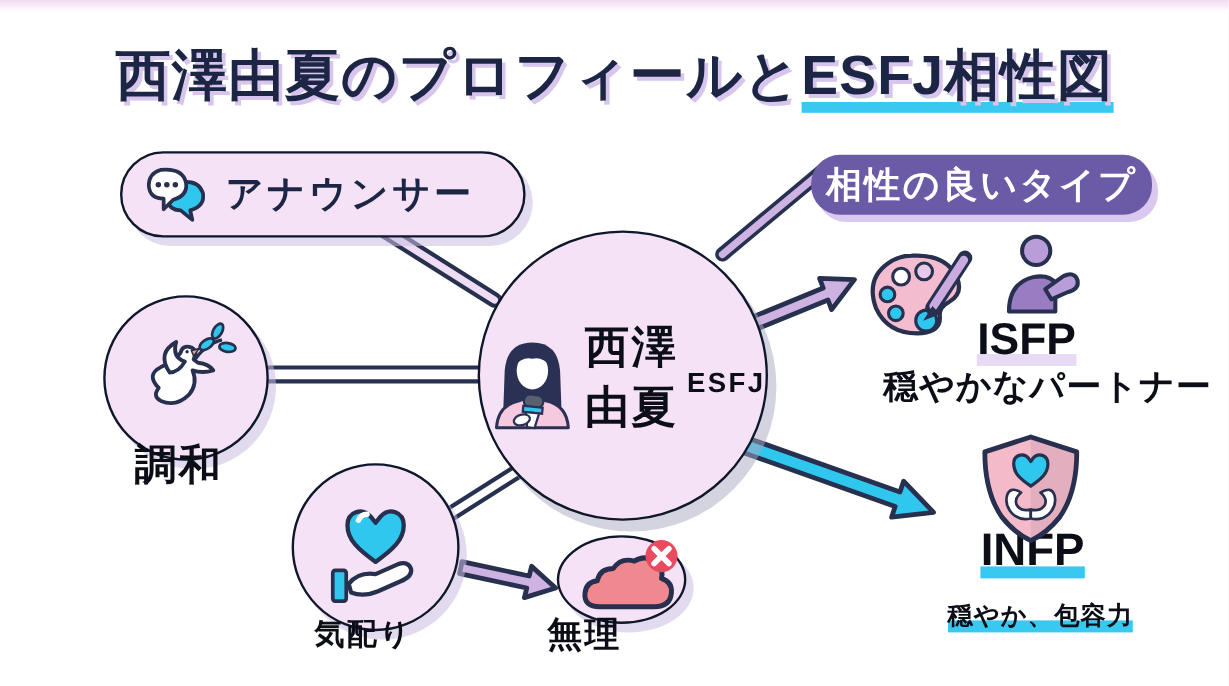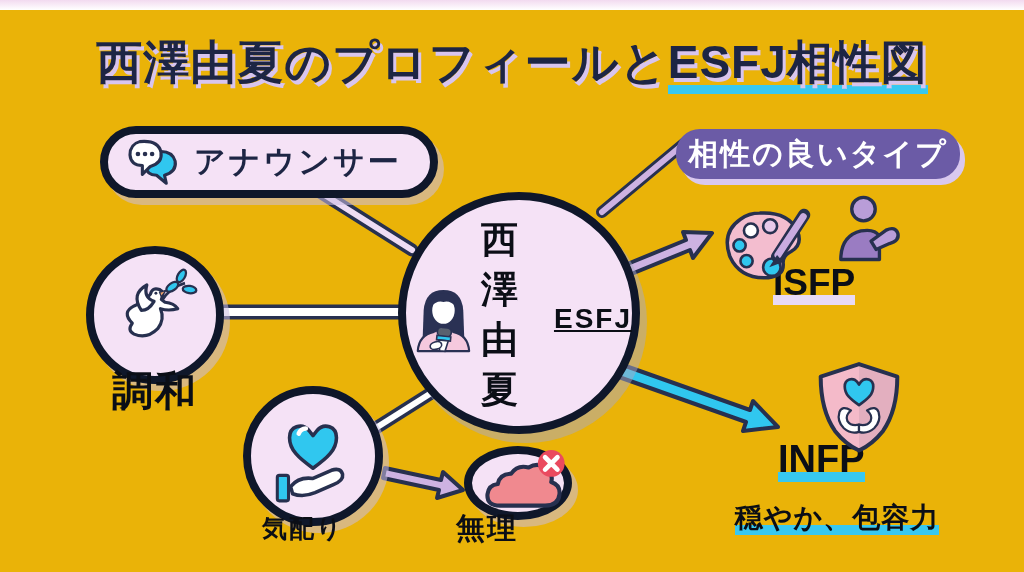--- a/index.html
+++ b/index.html
@@ -1,75 +1,75 @@
 <!DOCTYPE html>
 <html><head>
 <meta charset="utf-8">
 <style>
   html,body{margin:0;padding:0;background:#e9e9e9;}
   #canvas{
     position:relative;width:1024px;height:572px;margin:0 auto;
-    background:#eab308;overflow:hidden;
+    background:#ffffff;overflow:hidden;
     font-family:"Liberation Sans","DejaVu Sans",sans-serif;
   }
   .abs{position:absolute;}
   #top-strip{left:0;top:0;width:1024px;height:10px;
     background:linear-gradient(180deg,#f2daf0 0%,#ffffff 100%);}
   
   #page-title{
     left:0;top:32px;width:1024px;text-align:center;
     font-size:46px;font-weight:900;color:#1d2544;letter-spacing:1px;
     text-shadow:3px 4px 0 #d8c5ee;white-space:nowrap;
   }
   #page-title .hl{
     padding-bottom:6px;
     background:linear-gradient(#38c8f0,#38c8f0) no-repeat left bottom/100% 9px;
   }
   
   #connectors{left:0;top:0;z-index:1;}
   
-  .node{z-index:2;box-sizing:border-box;border:8px solid #0f172a;background:#f5e2f6;
+  .node{z-index:2;box-sizing:border-box;border:2px solid #0f172a;background:#f5e2f6;
         box-shadow:6px 7px 0 rgba(203,188,226,.55);}
   #announcer-pill{
     left:100px;top:126px;width:338px;height:72px;border-radius:40px;
     display:flex;align-items:center;padding-left:14px;
   }
   #announcer-label{font-size:31px;font-weight:900;color:#1d2544;letter-spacing:3px;margin-left:10px;}
   .circle{border-radius:50%;display:flex;align-items:center;justify-content:center;}
   #harmony-circle{left:86px;top:246px;width:138px;height:138px;}
   #care-circle{left:243px;top:386px;width:140px;height:140px;}
   #center-circle{
     left:398px;top:192px;width:242px;height:242px;border-radius:50%;
     flex-direction:row;justify-content:center;padding-top:12px;
     box-shadow:7px 9px 0 rgba(170,170,195,.5);
   }
   #center-name{font-size:37px;font-weight:900;color:#0b0e16;margin-top:-8px;letter-spacing:2px;}
-  #center-mbti{font-size:28px;font-weight:900;color:#0b0e16;letter-spacing:2px;text-decoration:underline;}
+  #center-mbti{font-size:23px;font-weight:900;color:#0b0e16;letter-spacing:2px;}
   #impossible-ellipse{left:464px;top:446px;width:108px;height:74px;border-radius:50%;}
   .node-label{z-index:4;font-weight:900;color:#0b0e16;white-space:nowrap;}
-  #harmony-label{left:112px;top:364px;font-size:41px;letter-spacing:2px;}
+  #harmony-label{left:112px;top:364px;font-size:35px;letter-spacing:2px;}
   #care-label{left:262px;top:512px;font-size:25px;letter-spacing:2px;}
   #impossible-label{left:456px;top:509px;font-size:29px;letter-spacing:2px;}
   
   #compat-badge{
     left:676px;top:129px;width:284px;height:50px;border-radius:24px;
     background:#6b5ba6;box-shadow:5px 6px 0 #d9c8ef;z-index:2;
     display:flex;align-items:center;justify-content:center;
     color:#ffffff;font-size:30px;font-weight:900;letter-spacing:2px;
   }
-  .type-code{z-index:2;text-align:left;font-weight:900;color:#0b0e16;white-space:nowrap;}
+  .type-code{z-index:2;text-align:center;font-weight:900;color:#0b0e16;white-space:nowrap;}
   .type-desc{z-index:2;text-align:center;font-weight:900;color:#0b0e16;white-space:nowrap;}
   #isfp-code{left:773px;top:262px;width:165px;font-size:37px;}
   #isfp-code .ul{padding-bottom:2px;
     background:linear-gradient(#e8daf5,#e8daf5) no-repeat left bottom/100% 10px;}
   #isfp-desc{left:723px;top:303px;width:300px;font-size:29px;letter-spacing:1px;}
   #infp-code{left:778px;top:438px;width:165px;font-size:38px;}
   #infp-code .ul,#infp-desc .ul{padding-bottom:2px;
     background:linear-gradient(#38c8f0,#38c8f0) no-repeat left bottom/100% 10px;}
-  #infp-desc{left:712px;top:499px;width:250px;font-size:28px;letter-spacing:1px;}
+  #infp-desc{left:742px;top:499px;width:250px;font-size:21px;letter-spacing:1px;}
   .icon-abs{z-index:3;}
 </style>
 </head>
 <body>
 
 <div id="canvas">
 
   <div class="abs" id="top-strip"></div>
 
   <svg class="abs" id="connectors" width="1024" height="572" viewBox="0 0 1024 572">
@@ -178,20 +178,21 @@
     <line x1="101" y1="12" x2="70" y2="60" stroke="#27304f" stroke-width="14" stroke-linecap="round"></line>
     <line x1="100" y1="14" x2="71" y2="58" stroke="#c9abe0" stroke-width="8" stroke-linecap="round"></line>
     <polygon points="70,58 77,66 61,72" fill="#27304f"></polygon>
   </svg>
   <svg class="abs icon-abs" style="left:824px;top:192px;" width="84" height="72" viewBox="0 0 100 85">
     <circle cx="47" cy="20" r="14" fill="#b99dd8" stroke="#27304f" stroke-width="4"></circle>
     <path d="M20 80 Q20 52 44 46 Q60 43 66 52 L66 80 Z" fill="#9a7cc2" stroke="#27304f" stroke-width="4" stroke-linejoin="round"></path>
     <path d="M56 58 L74 45 Q85 40 88 49 Q90 58 78 61 L62 68 Z" fill="#b99dd8" stroke="#27304f" stroke-width="4" stroke-linejoin="round"></path>
   </svg>
   <div class="abs type-code" id="isfp-code"><span class="ul">ISFP</span></div>
+  <div class="abs type-desc" id="isfp-desc">穏やかなパートナー</div>
 
   <svg class="abs icon-abs" style="left:810px;top:356px;" width="98" height="108" viewBox="0 0 110 115">
     <path d="M55 6 L98 20 Q98 58 82 81 Q70 96 55 103 Q40 96 28 81 Q12 58 12 20 Z" fill="#f4bac9" stroke="#27304f" stroke-width="4.5" stroke-linejoin="round"></path>
     <path d="M55 6 L98 20 Q98 58 82 81 Q70 96 55 103 Z" fill="rgba(39,48,79,0.08)"></path>
     <path d="M55 52 C45 45 39 40 39 31 C39 23 48 20 53 26 L55 29 L57 26 C62 20 71 23 71 31 C71 40 65 45 55 52 Z" fill="#30c7ef" stroke="#27304f" stroke-width="3" stroke-linejoin="round"></path>
     <path d="M46 58 Q36 52 33 60 Q30 70 38 78 Q46 85 55 82 L55 74 Q46 76 42 70 Q39 64 46 58 Z" fill="#ffffff" stroke="#27304f" stroke-width="2.5" stroke-linejoin="round"></path>
     <path d="M64 58 Q74 52 77 60 Q80 70 72 78 Q64 85 55 82 L55 74 Q64 76 68 70 Q71 64 64 58 Z" fill="#ffffff" stroke="#27304f" stroke-width="2.5" stroke-linejoin="round"></path>
   </svg>
   <div class="abs type-code" id="infp-code"><span class="ul">INFP</span></div>
   <div class="abs type-desc" id="infp-desc"><span class="ul">穏やか、包容力</span></div>

